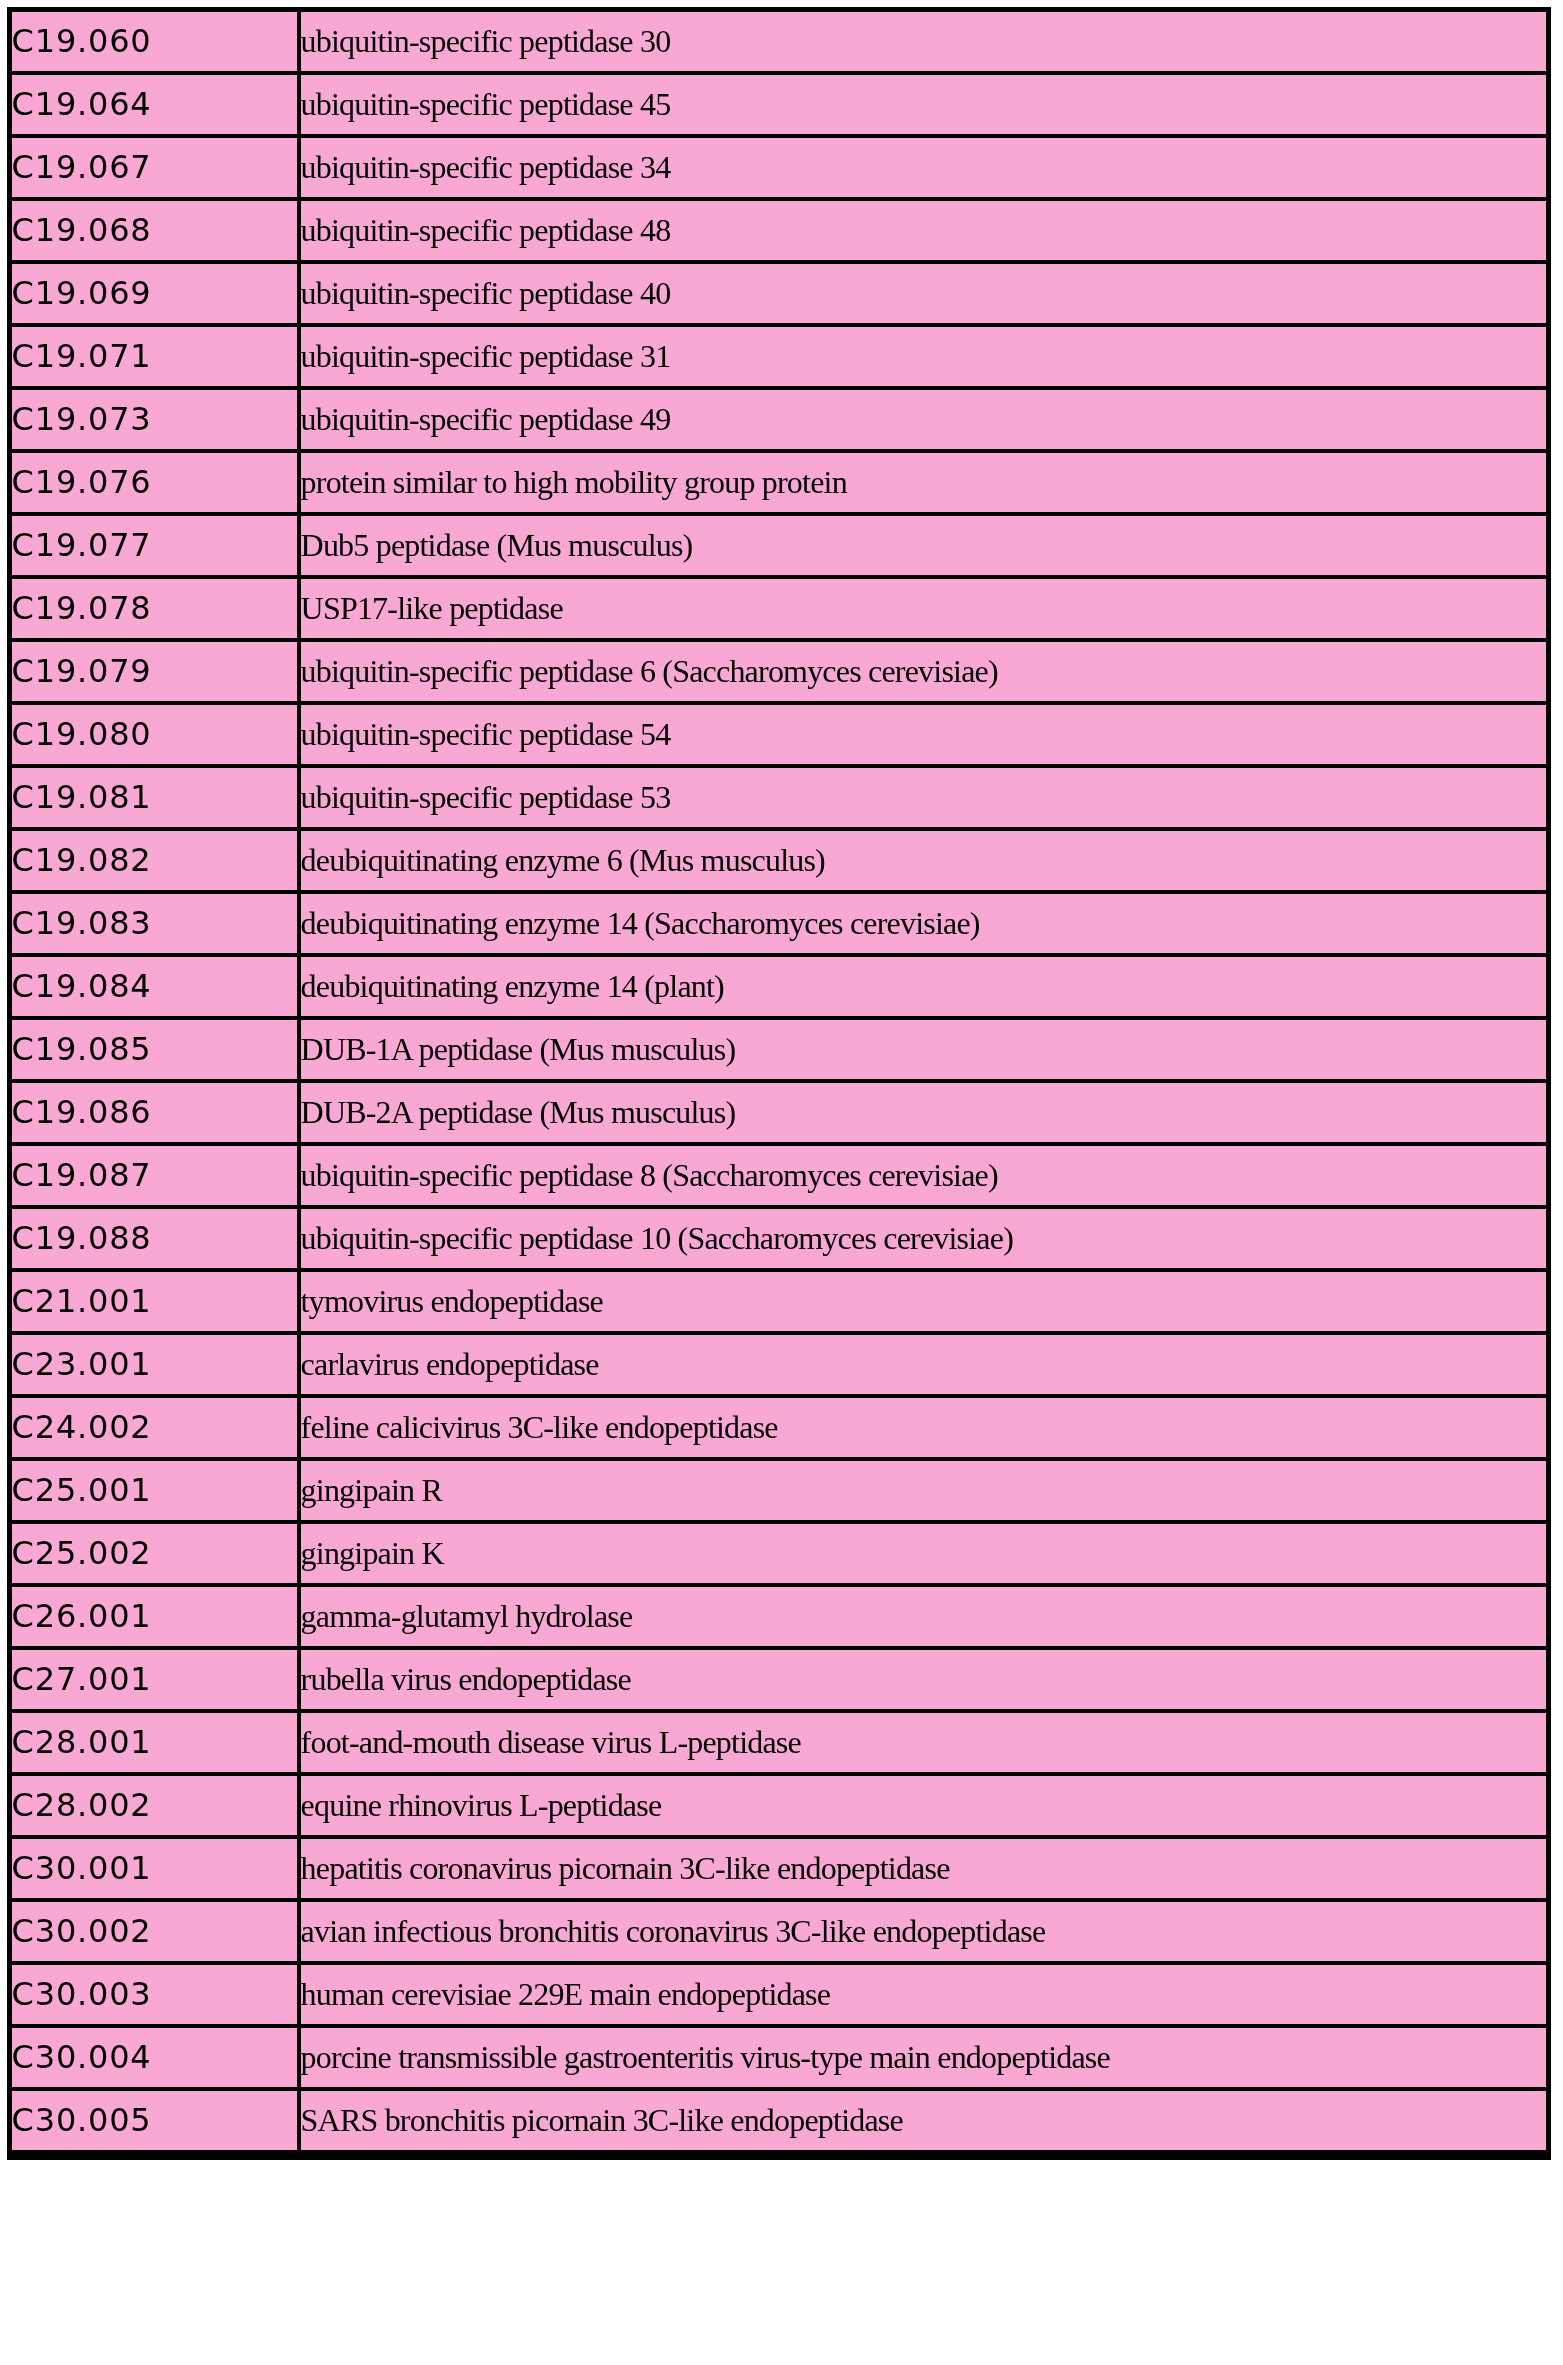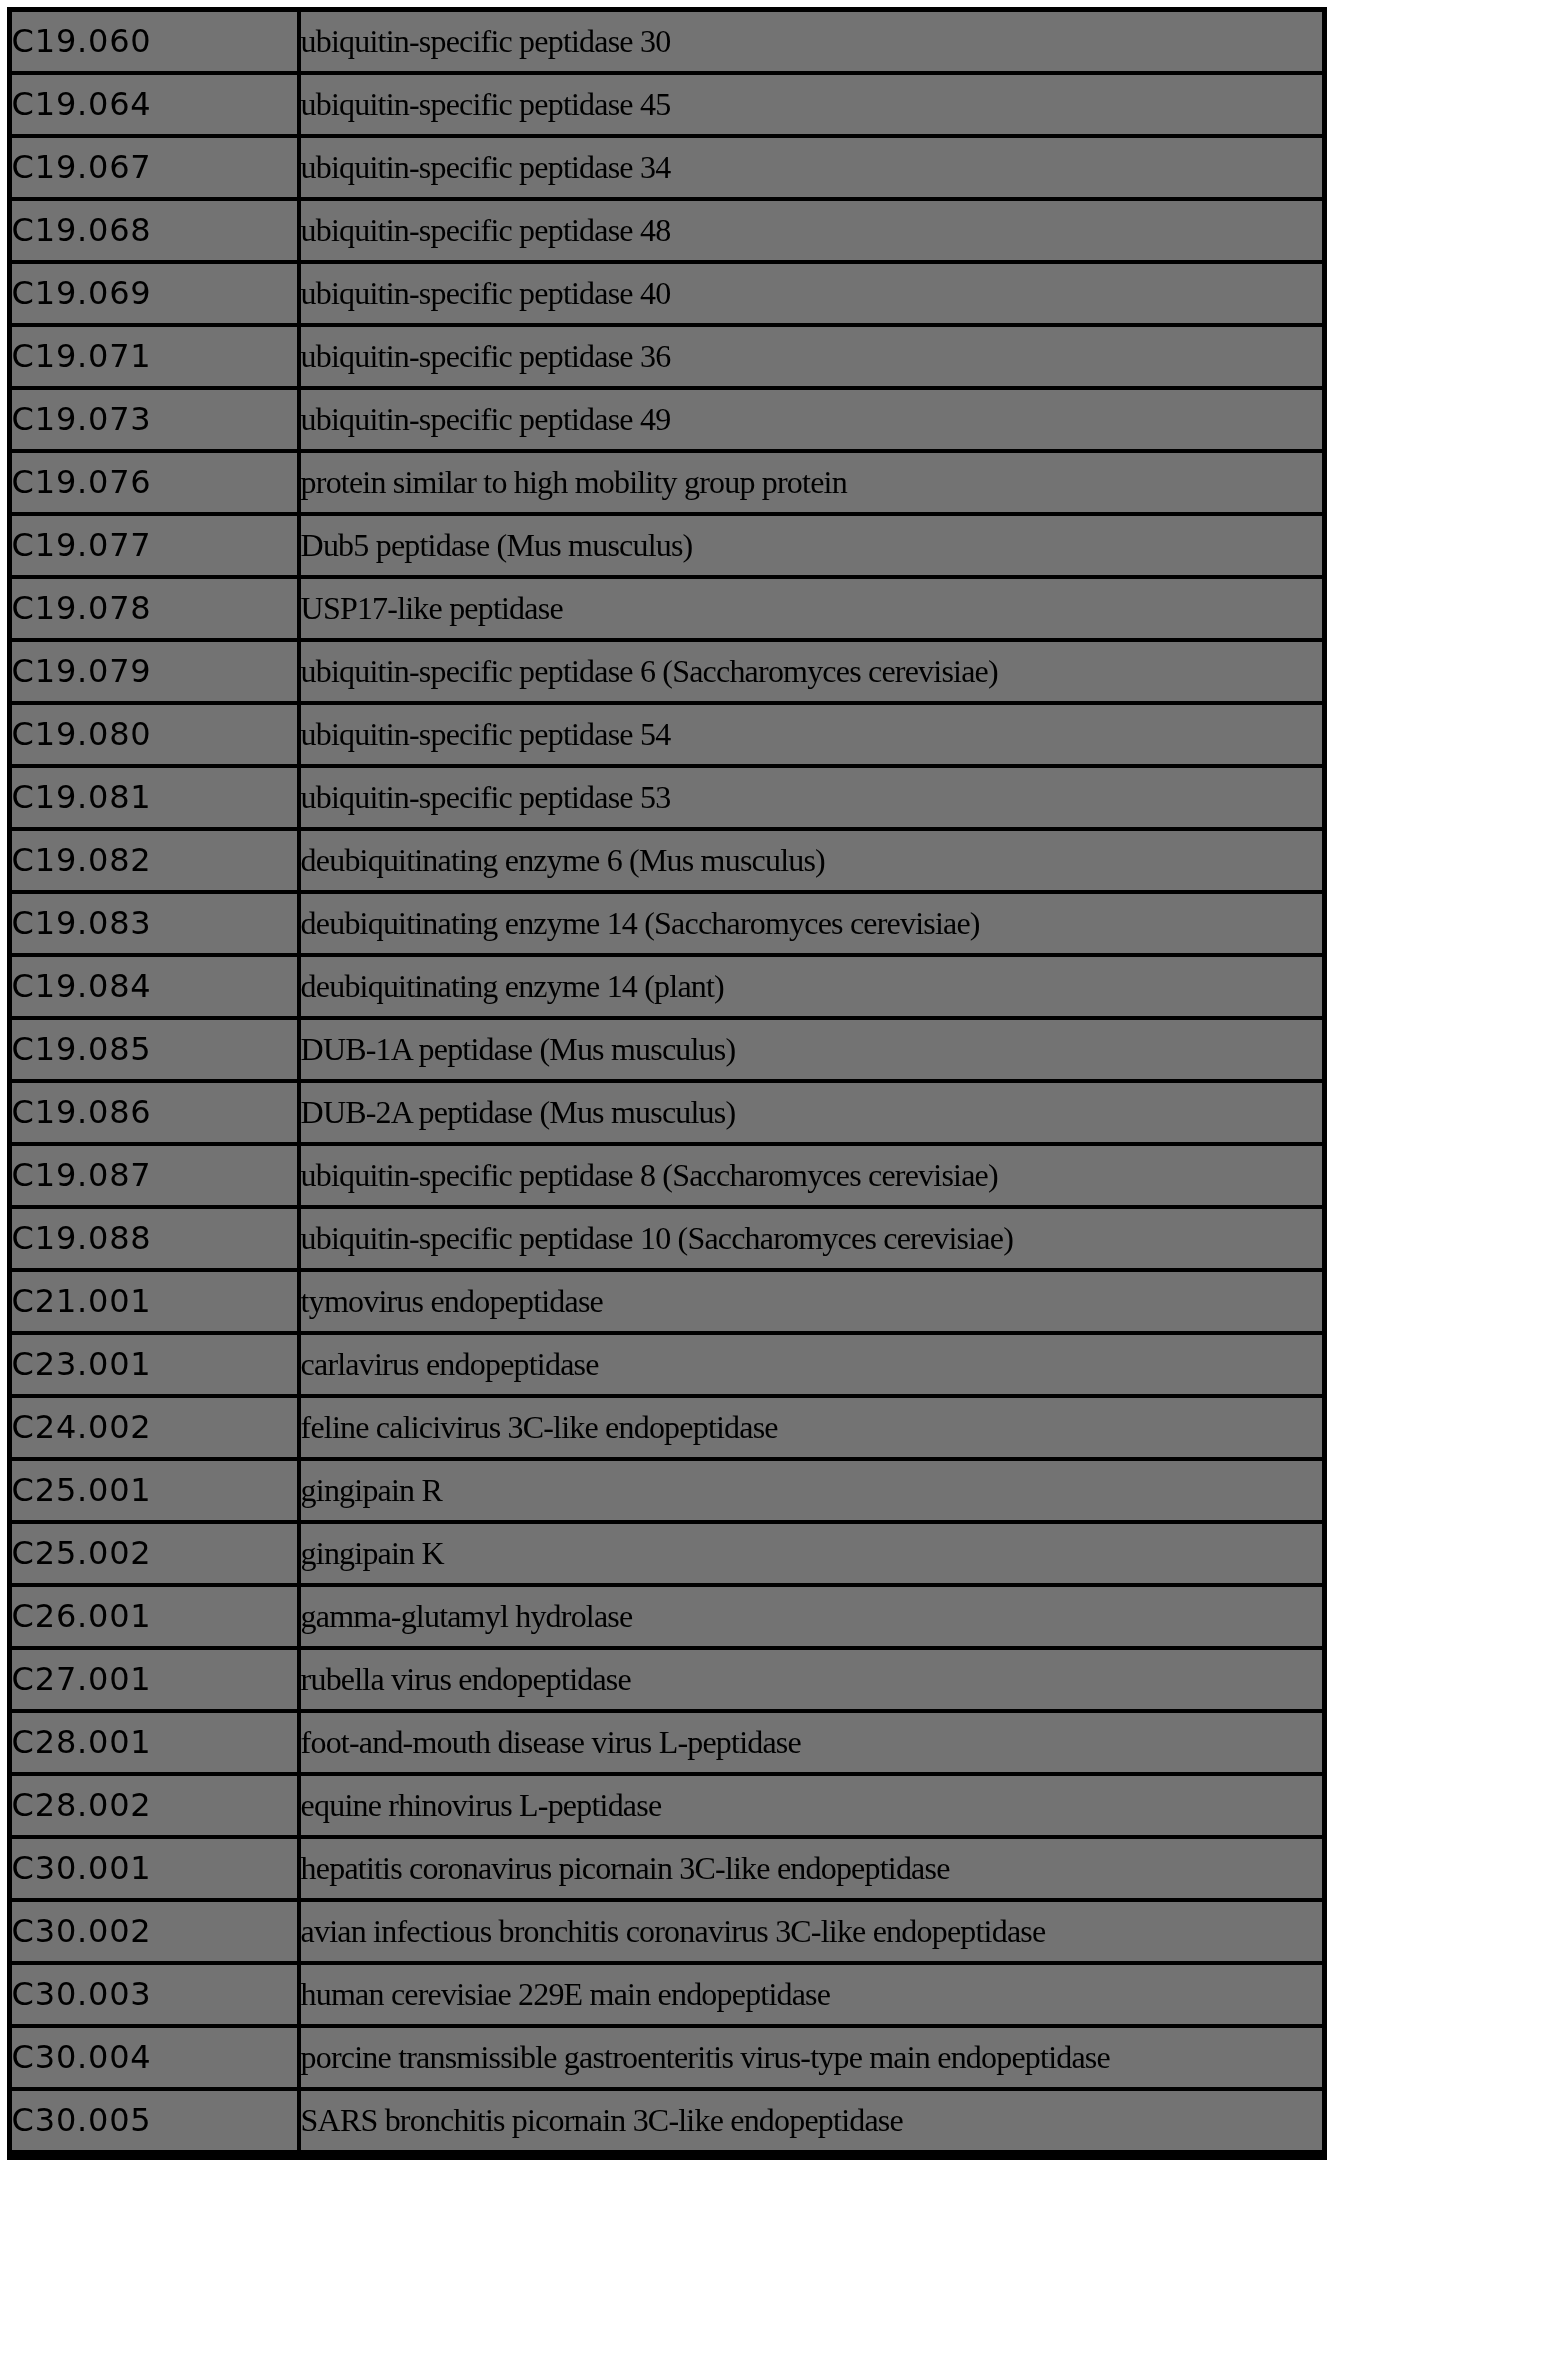--- a/index.html
+++ b/index.html
@@ -14,24 +14,24 @@
     font-family: "Liberation Sans", sans-serif;
   }
   .table-wrap {
     position: absolute;
     left: 6.6px;
     top: 6.6px;
   }
   table.peptidase-table {
     border-collapse: collapse;
     table-layout: fixed;
-    width: 1320px;
+    width: 1544px;
     border: 5.8px solid #000000;
     border-bottom-width: 10.7px;
-    background: #737373;
+    background: #f9a8d4;
   }
   table.peptidase-table td {
     border: 4.1px solid #000000;
     height: 59px;
     vertical-align: middle;
     color: #000000;
     white-space: nowrap;
     overflow: hidden;
     padding: 0;
   }
@@ -76,21 +76,21 @@
     <td class="desc-cell">ubiquitin-specific peptidase 48</td>
   </tr>
 
   <tr>
     <td class="code-cell">C19.069</td>
     <td class="desc-cell">ubiquitin-specific peptidase 40</td>
   </tr>
 
   <tr>
     <td class="code-cell">C19.071</td>
-    <td class="desc-cell">ubiquitin-specific peptidase 36</td>
+    <td class="desc-cell">ubiquitin-specific peptidase 31</td>
   </tr>
 
   <tr>
     <td class="code-cell">C19.073</td>
     <td class="desc-cell">ubiquitin-specific peptidase 49</td>
   </tr>
 
   <tr>
     <td class="code-cell">C19.076</td>
     <td class="desc-cell">protein similar to high mobility group protein</td>

